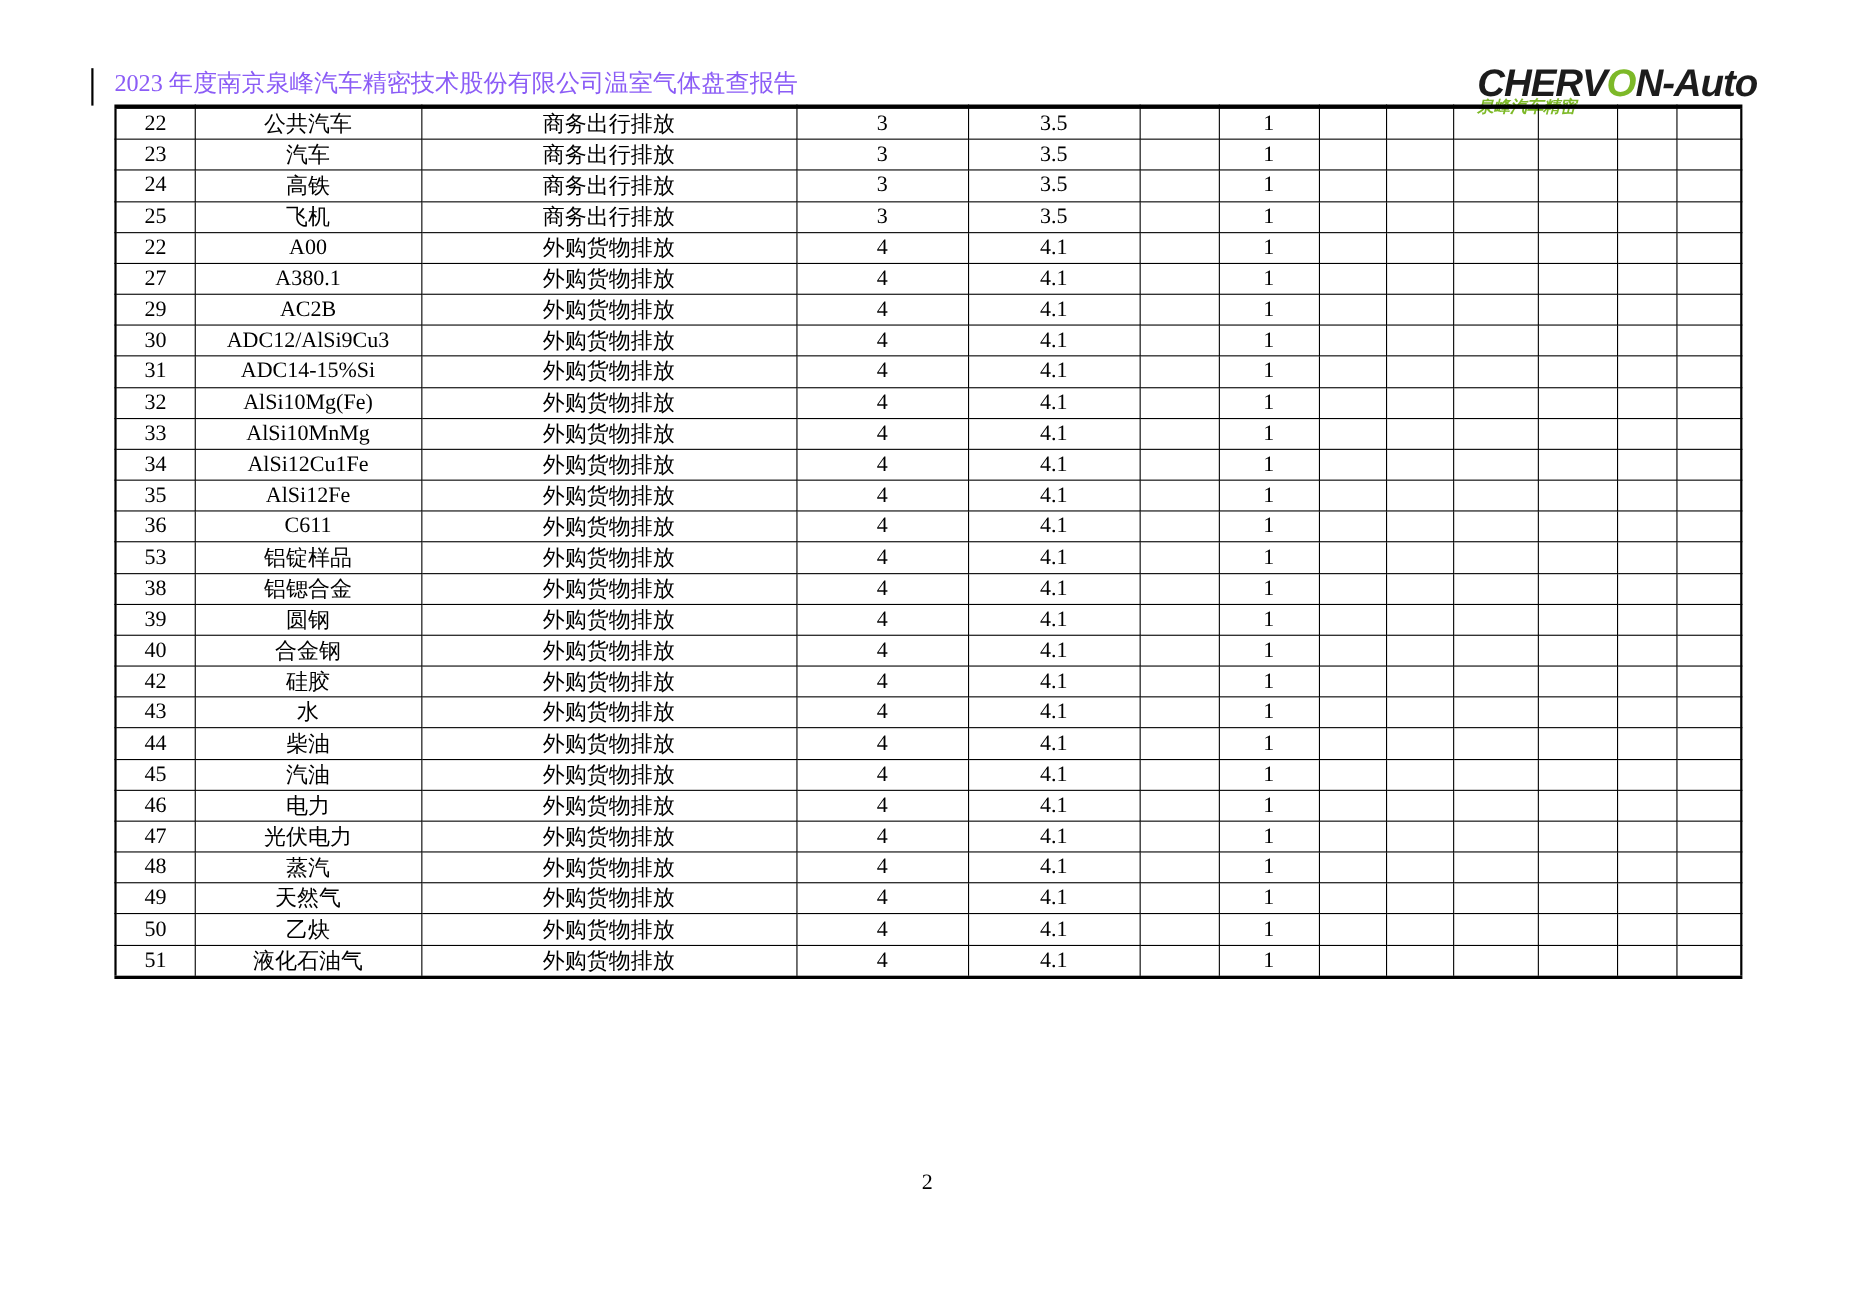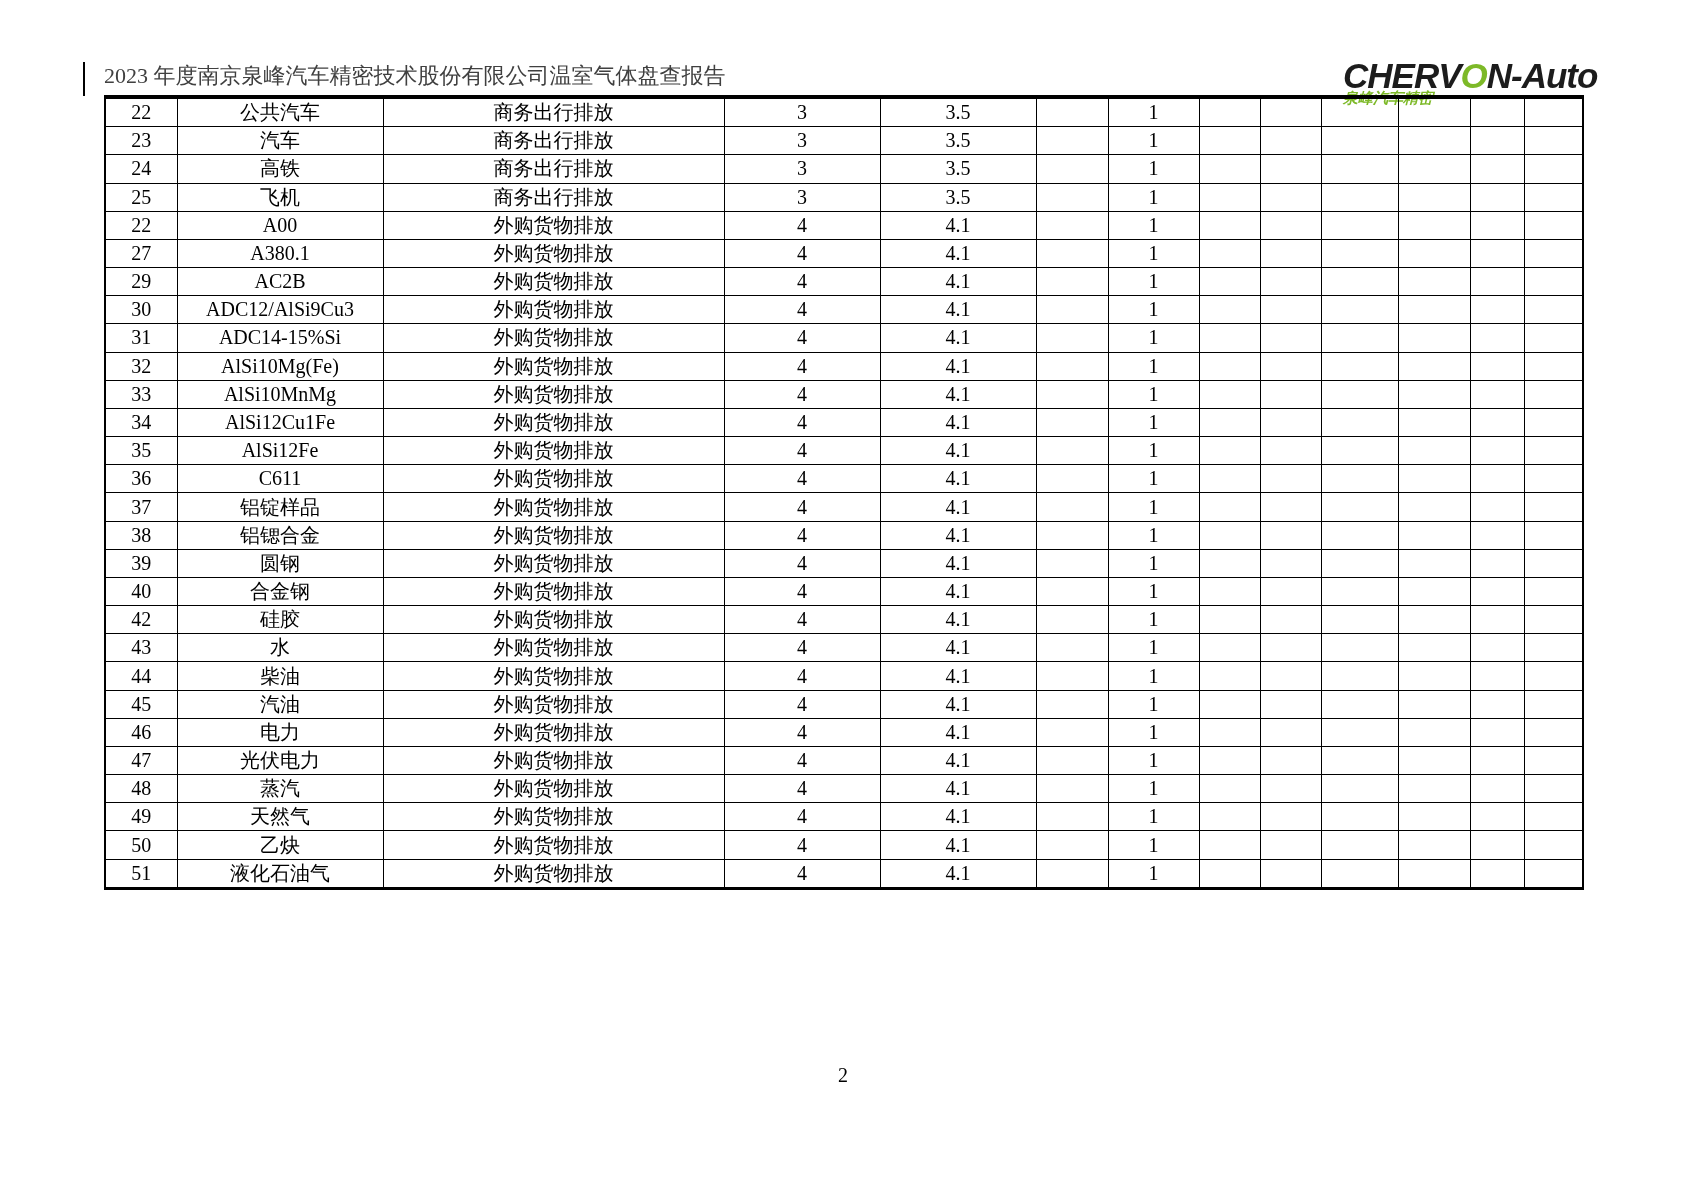--- a/index.html
+++ b/index.html
@@ -17,21 +17,21 @@
   }
 
   
   .doc-title {
     position: absolute;
     left: 104px;
     top: 61px;
     font-size: 22px;
     line-height: 30px;
     white-space: nowrap;
-    color: #404040;
+    color: #8b5cf6;
   }
 
   
   .left-mark {
     position: absolute;
     left: 83px;
     top: 62px;
     width: 2px;
     height: 34px;
     background: #000000;
@@ -333,21 +333,21 @@
         <td></td>
         <td>1</td>
         <td></td>
         <td></td>
         <td></td>
         <td></td>
         <td></td>
         <td></td>
       </tr>
       <tr>
-        <td>37</td>
+        <td>53</td>
         <td>铝锭样品</td>
         <td>外购货物排放</td>
         <td>4</td>
         <td>4.1</td>
         <td></td>
         <td>1</td>
         <td></td>
         <td></td>
         <td></td>
         <td></td>

